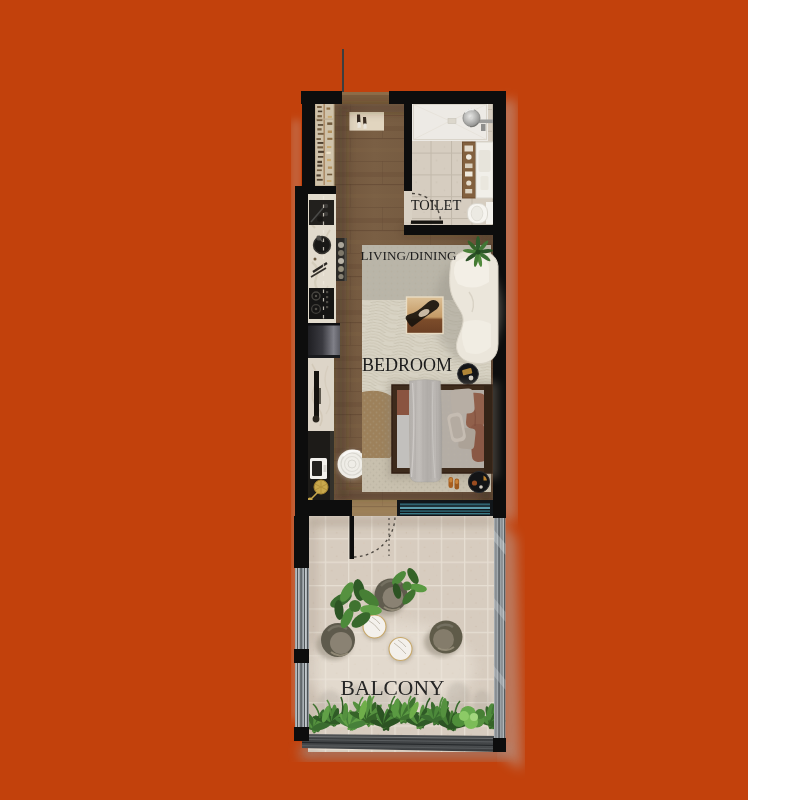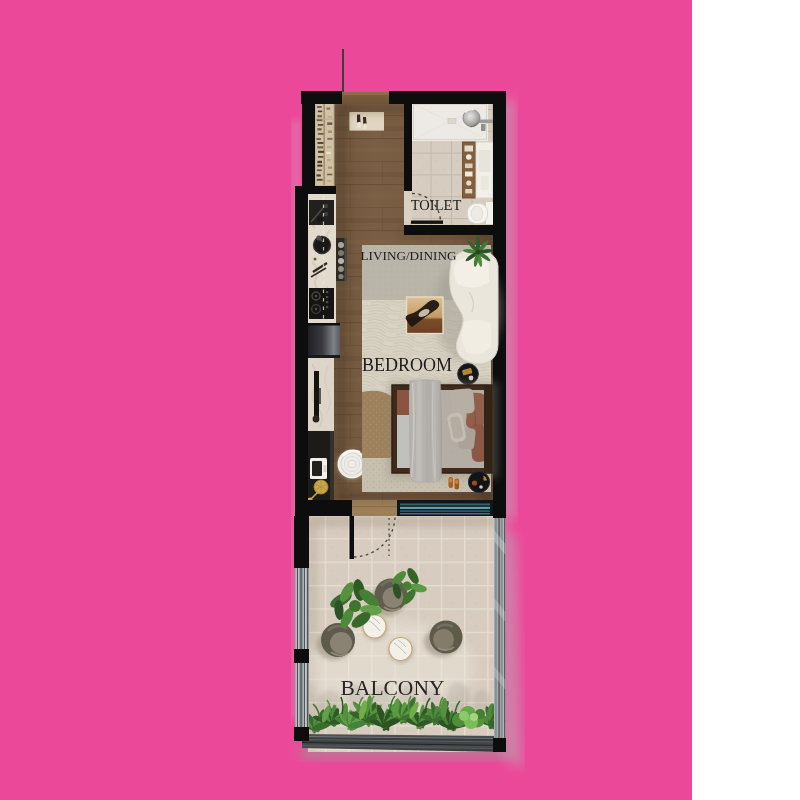--- a/index.html
+++ b/index.html
@@ -1,16 +1,16 @@
 <!DOCTYPE html>
 <html><head>
 <meta charset="utf-8">
 <style>
 html,body{margin:0;padding:0;background:#ffffff;}
-#stage{width:692px;height:800px;position:relative;overflow:hidden;background:#ec4899;}
+#stage{width:748px;height:800px;position:relative;overflow:hidden;background:#c2410c;}
 text{font-family:"Liberation Serif",serif;}
 </style>
 </head>
 <body>
 <div id="stage">
 <svg width="800" height="800" viewBox="0 0 800 800" xmlns="http://www.w3.org/2000/svg">
 <defs>
 <linearGradient id="woodg" x1="0" y1="0" x2="1" y2="0">
   <stop offset="0" stop-color="#6a5038"></stop>
   <stop offset="0.35" stop-color="#7a5f44"></stop>

